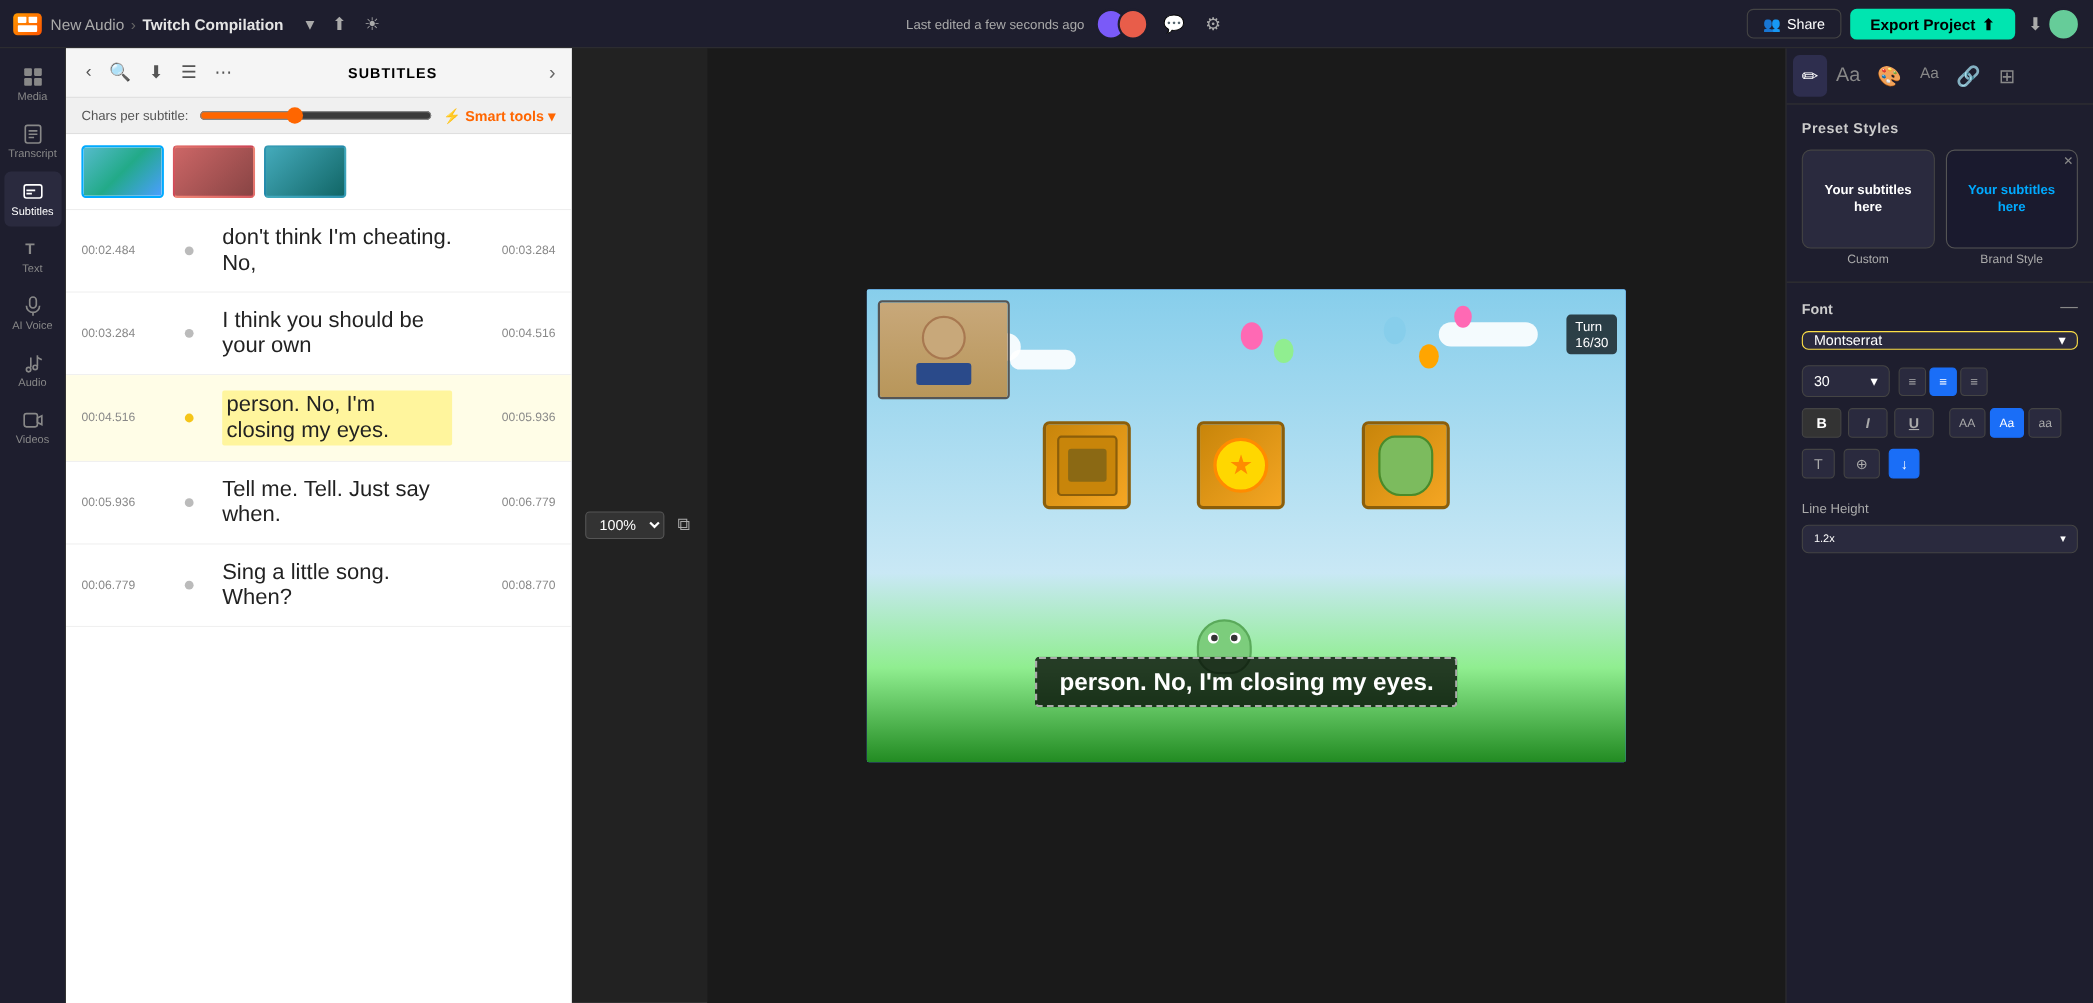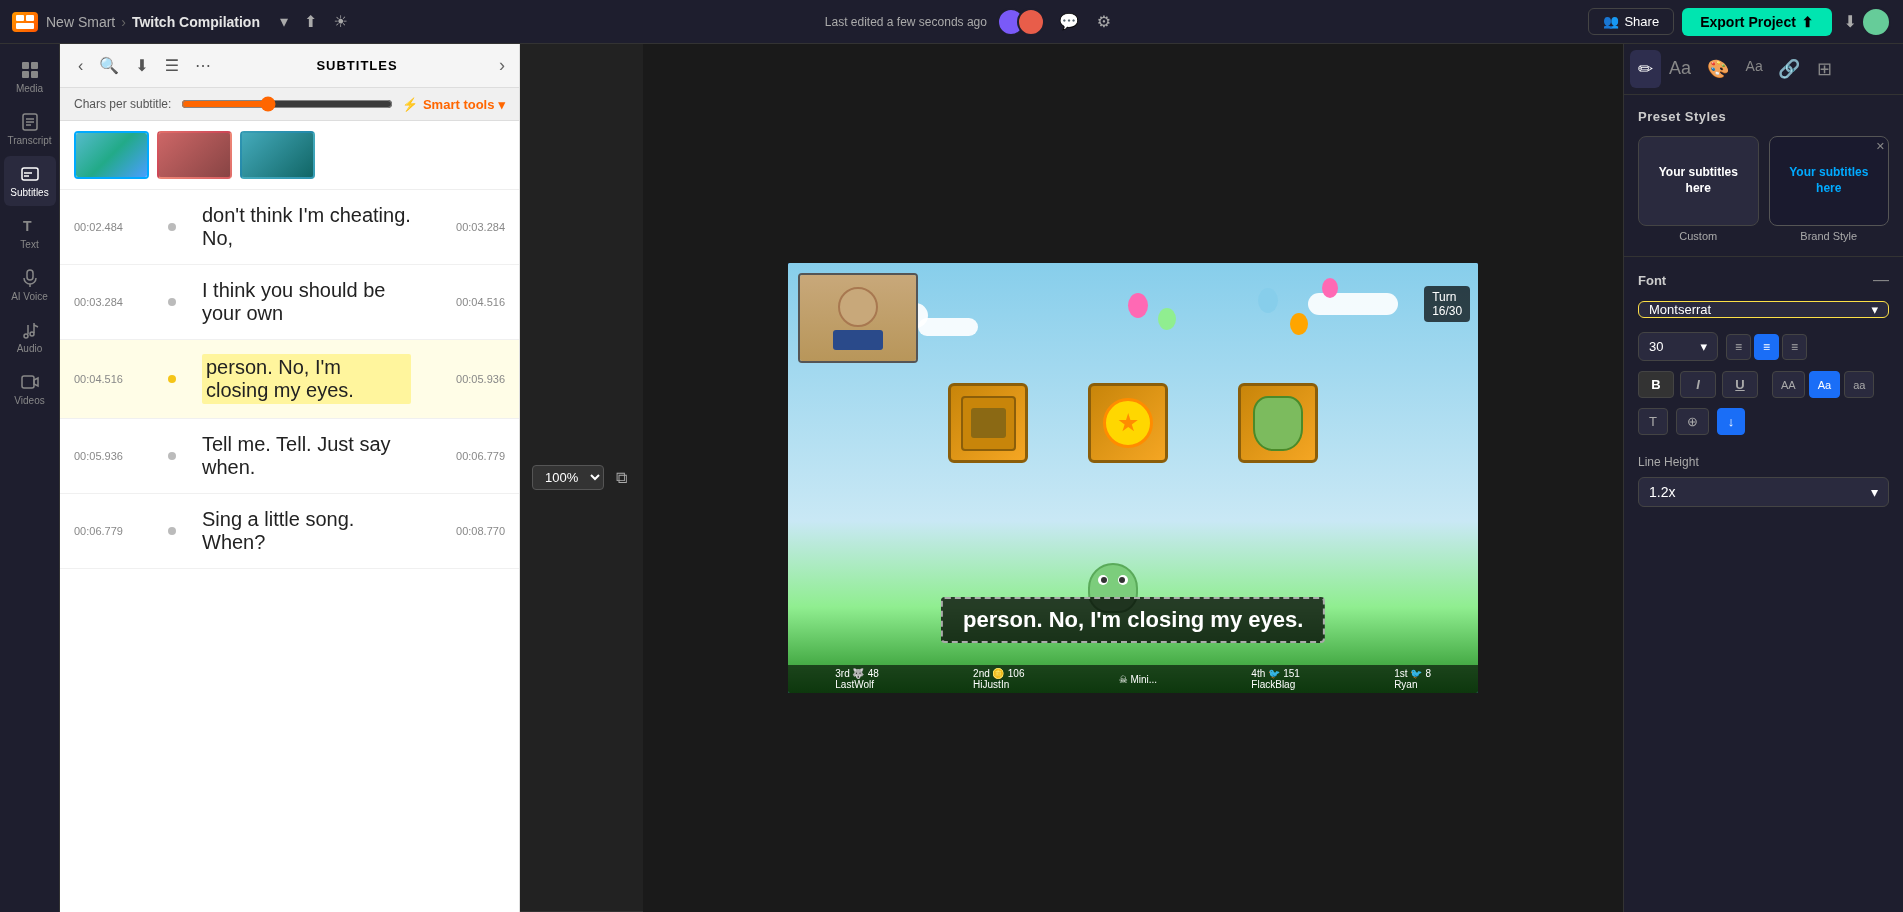--- a/index.html
+++ b/index.html
@@ -95,21 +95,21 @@
     .format-row { display: flex; gap: 6px; margin-bottom: 10px; }
     .fmt-btn { background: #2a2a3e; border: 1px solid #444; color: #aaa; border-radius: 4px; padding: 5px 10px; cursor: pointer; font-size: 13px; font-weight: 700; width: 36px; text-align: center; }
     .fmt-btn.bold { font-weight: 900; color: #fff; background: #333; }
     .size-toggle { display: flex; gap: 4px; }
     .size-tog-btn { background: #2a2a3e; border: 1px solid #444; color: #aaa; border-radius: 4px; padding: 5px 8px; cursor: pointer; font-size: 11px; }
     .size-tog-btn.active { background: #1a6ef7; color: #fff; border-color: #1a6ef7; }
     .position-row { display: flex; gap: 8px; margin-bottom: 10px; align-items: center; }
     .pos-btn { background: #2a2a3e; border: 1px solid #444; color: #aaa; border-radius: 4px; padding: 5px 10px; cursor: pointer; font-size: 13px; }
     .line-height-section { padding: 0 14px 14px; border-top: none; }
     .lh-label { font-size: 12px; color: #aaa; margin-bottom: 8px; }
-    .lh-select { background: #2a2a3e; color: #fff; border: 1px solid #444; border-radius: 6px; padding: 6px 10px; font-size: 14px; width: 100%; cursor: pointer; display: flex; align-items: center; justify-content: space-between; }
+    .lh-select { background: #2a2a3e; color: #fff; border: 1px solid #444; border-radius: 6px; padding: 6px 10px; font-size: 10px; width: 100%; cursor: pointer; display: flex; align-items: center; justify-content: space-between; }
 
     
     .game-bg { width: 100%; height: 100%; background: linear-gradient(180deg, #87ceeb 0%, #c9e8f5 60%, #90EE90 80%, #228B22 100%); position: relative; overflow: hidden; }
     .cloud { position: absolute; background: white; border-radius: 20px; opacity: 0.9; }
     .balloon { position: absolute; border-radius: 50%; }
     .game-box { position: absolute; background: linear-gradient(135deg, #c8850a, #f5a623); border: 3px solid #8b5e0a; border-radius: 6px; display: flex; align-items: center; justify-content: center; }
     .yoshi { position: absolute; }
     .webcam-overlay { position: absolute; top: 10px; left: 10px; width: 120px; height: 90px; background: #333; border: 2px solid #555; border-radius: 4px; overflow: hidden; }
     .webcam-face { width: 100%; height: 100%; background: linear-gradient(180deg, #c8a87a 0%, #b8965a 100%); display: flex; align-items: center; justify-content: center; }
     .scoreboard { position: absolute; bottom: 0; left: 0; right: 0; background: rgba(0,0,0,0.6); height: 28px; display: flex; align-items: center; justify-content: space-around; font-size: 10px; color: #fff; }
@@ -119,21 +119,21 @@
 
 <div id="topbar">
   <div class="logo-icon">
     <svg width="18" height="14" viewBox="0 0 18 14" fill="none">
       <rect x="0" y="0" width="8" height="6" rx="1" fill="#fff"></rect>
       <rect x="10" y="0" width="8" height="6" rx="1" fill="#fff"></rect>
       <rect x="0" y="8" width="18" height="6" rx="1" fill="#fff"></rect>
     </svg>
   </div>
   <div class="breadcrumb">
-    <span>New Smart</span>
+    <span>New Audio</span>
     <span class="sep">›</span>
     <span class="active">Twitch Compilation</span>
   </div>
   <div class="topbar-actions">
     <button class="icon-btn">▾</button>
     <button class="icon-btn">⬆</button>
     <button class="icon-btn">☀</button>
   </div>
   <div class="topbar-center">
     <span>Last edited a few seconds ago</span>
@@ -354,27 +354,20 @@
           <div class="turn-badge">
             <span>Turn</span>
             <br>
             <span>16</span>/<span>30</span>
           </div>
 
           <div class="subtitle-overlay">
             <span>person. No, I'm closing my eyes.</span>
           </div>
 
-          <div class="scoreboard">
-            <span>3rd 🐺 48<br>LastWolf</span>
-            <span>2nd 🪙 106<br>HiJustIn</span>
-            <span>☠ Mini...</span>
-            <span>4th 🐦 151<br>FlackBlag</span>
-            <span>1st 🐦 8<br>Ryan</span>
-          </div>
         </div>
       </div>
     </div>
   </div>
 
   <div id="right-panel">
 
     <div style="display:flex;border-bottom:1px solid #333;padding:6px;">
       <button class="r-icon-btn active">✏</button>
       <button class="r-icon-btn">Aa</button>

